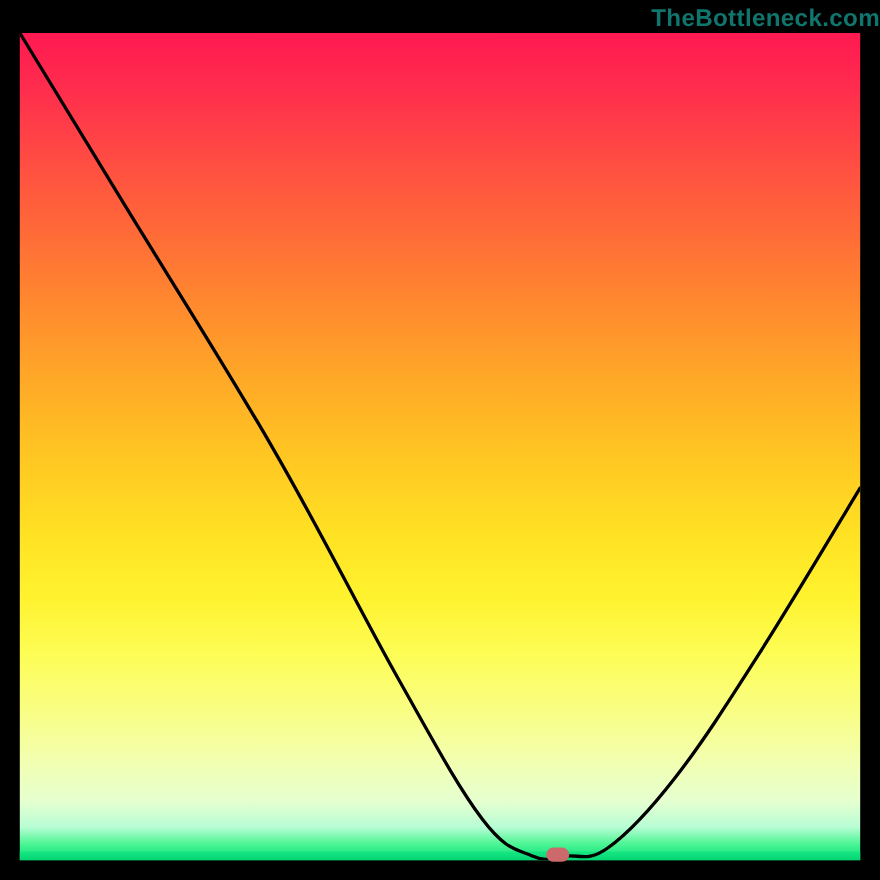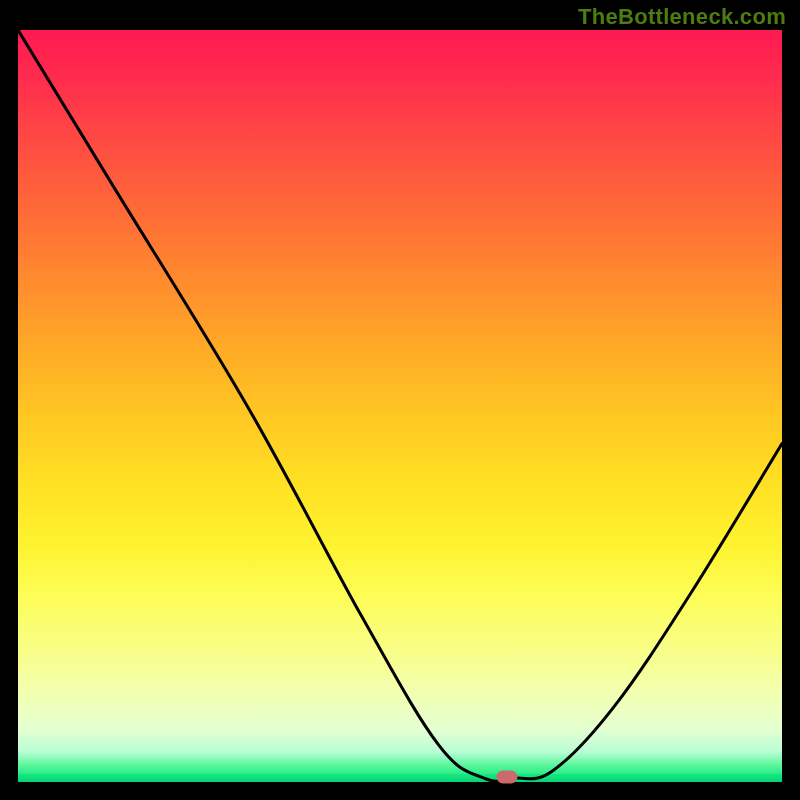--- a/index.html
+++ b/index.html
@@ -13,22 +13,22 @@
   }
   .frame {
     position: relative;
     width: 800px;
     height: 800px;
     background: #000;
   }
   .watermark {
     position: absolute;
     top: 4px;
-    right: 14px;
-    color: #4d7c0f;
+    right: 0;
+    color: #0f766e;
     font-size: 22px;
     font-weight: 600;
     letter-spacing: 0.3px;
     user-select: none;
   }
   .plot-area {
     position: absolute;
     left: 18px;
     top: 30px;
     width: 764px;

